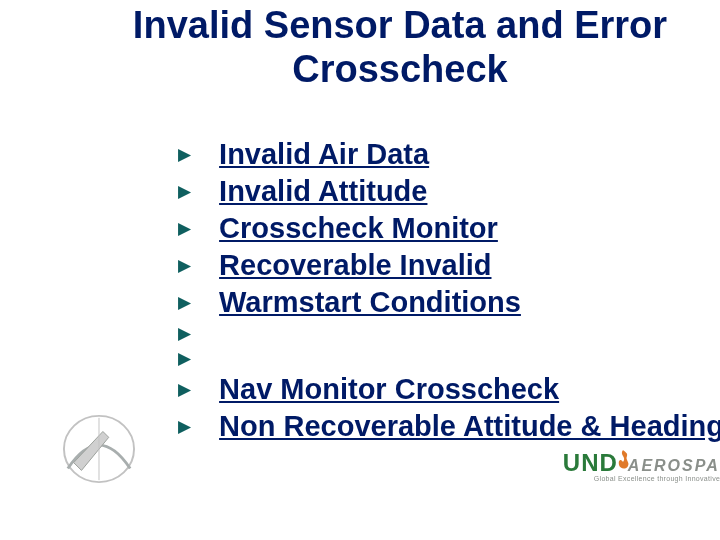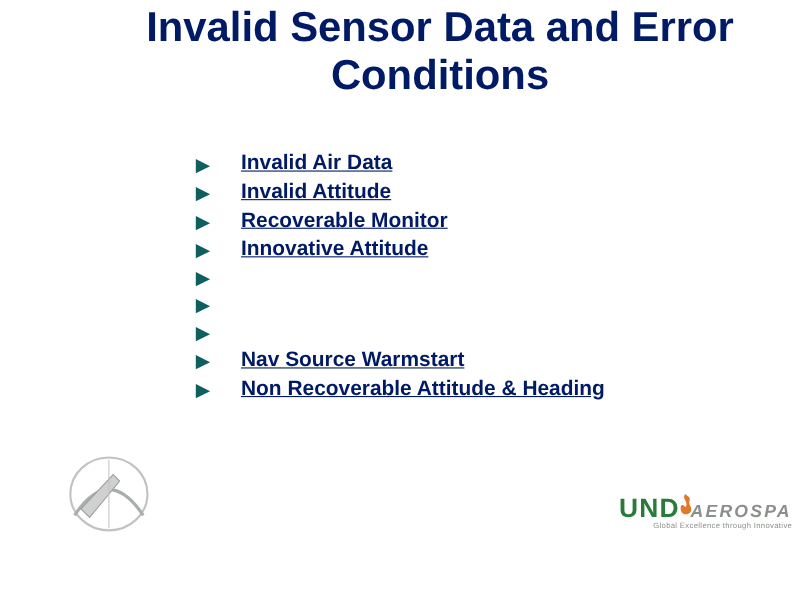--- a/index.html
+++ b/index.html
@@ -37,21 +37,21 @@
     margin-bottom: 4px;
   }
   .bullet {
     color: #0f5f5f;
     font-size: 17px;
     margin-right: 28px;
     display: inline-block;
   }
   .label {
     color: #001a66;
-    font-size: 19px;
+    font-size: 29px;
     font-weight: bold;
     text-decoration: underline;
   }
   .logo-left {
     position: absolute;
     left: 20px;
     bottom: 14px;
     width: 78px;
     height: 74px;
     opacity: 0.85;
@@ -94,52 +94,53 @@
     margin-top: -2px;
   }
 </style>
 </head>
 <body>
 
 <div class="slide">
 
   <div class="title">
     <span>Invalid Sensor Data and Error</span><br>
-    <span>Conditions</span>
+    <span>Crosscheck</span>
   </div>
 
   <div class="list">
     <div class="item">
       <span class="bullet">▶</span>
       <span class="label">Invalid Air Data</span>
     </div>
     <div class="item">
       <span class="bullet">▶</span>
       <span class="label">Invalid Attitude</span>
     </div>
     <div class="item">
       <span class="bullet">▶</span>
-      <span class="label">Recoverable Monitor</span>
+      <span class="label">Crosscheck Monitor</span>
     </div>
     <div class="item">
       <span class="bullet">▶</span>
-      <span class="label">Innovative Attitude</span>
+      <span class="label">Recoverable Invalid</span>
+    </div>
+    <div class="item">
+      <span class="bullet">▶</span>
+      <span class="label">Warmstart Conditions</span>
     </div>
     <div class="item">
       <span class="bullet">▶</span>
     </div>
     <div class="item">
       <span class="bullet">▶</span>
     </div>
     <div class="item">
       <span class="bullet">▶</span>
-    </div>
-    <div class="item">
-      <span class="bullet">▶</span>
-      <span class="label">Nav Source Warmstart</span>
+      <span class="label">Nav Monitor Crosscheck</span>
     </div>
     <div class="item">
       <span class="bullet">▶</span>
       <span class="label">Non Recoverable Attitude &amp; Heading</span>
     </div>
   </div>
 
   <div class="logo-left">
     <svg viewBox="0 0 80 76" width="78" height="74">
       <ellipse cx="40" cy="38" rx="36" ry="34" fill="none" stroke="#b8b8b8" stroke-width="2"></ellipse>

